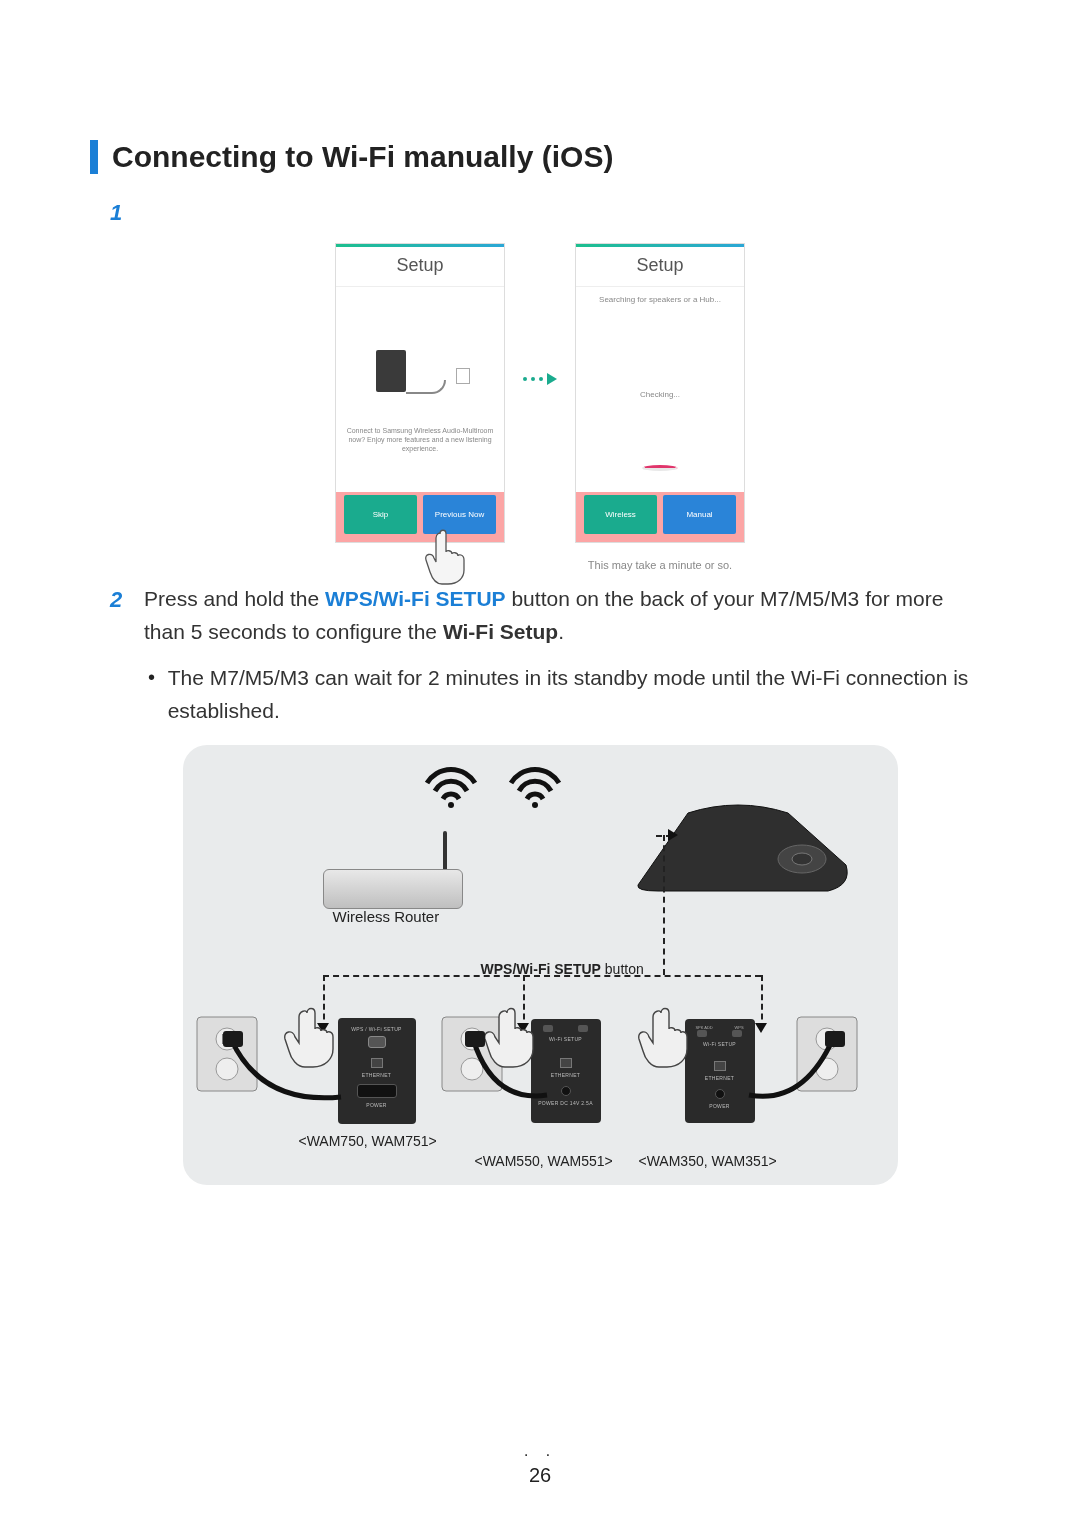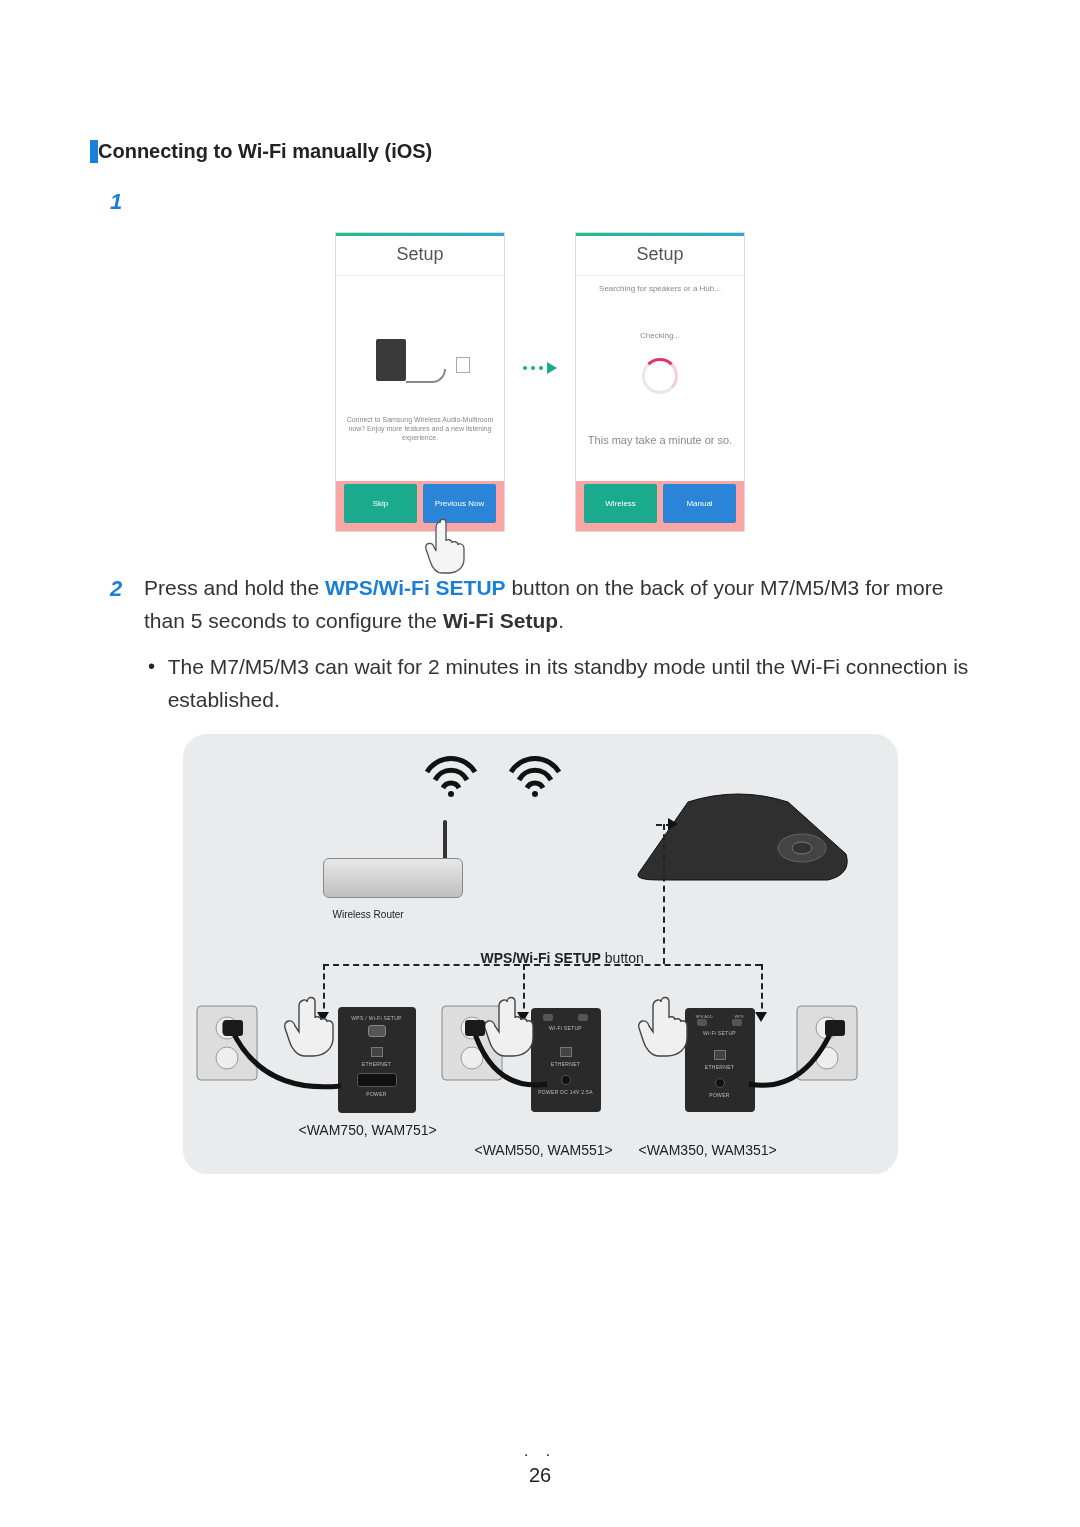--- a/index.html
+++ b/index.html
@@ -6,23 +6,24 @@
   body {
     width: 1080px;
     height: 1527px;
     background: #fff;
     font-family: Arial, Helvetica, sans-serif;
     color: #222;
     position: relative;
     padding: 140px 90px 60px 90px;
   }
   .section-title {
-    font-size: 20px;
+    font-size: 30px;
     font-weight: bold;
     border-left: 8px solid #1b7fd6;
+    padding-left: 14px;
     margin-bottom: 22px;
   }
   .step {
     display: flex;
     margin-left: 20px;
     margin-bottom: 14px;
   }
   .step-num {
     width: 34px;
     flex-shrink: 0;
@@ -163,21 +164,21 @@
   .wifi-waves svg { width: 100%; height: 100%; }
   .router {
     position: absolute;
     left: 130px; top: 90px;
     width: 160px; height: 80px;
   }
   .router-body {
     width: 140px; height: 40px; background: linear-gradient(#e8e8e8,#bfbfbf); border: 1px solid #888; border-radius: 6px; position: absolute; bottom: 6px; left: 10px;
   }
   .router-ant { position: absolute; width: 4px; height: 54px; background: #333; left: 130px; top: -4px; border-radius: 2px; }
-  .router-label { position: absolute; left: 150px; top: 175px; font-size: 10px; }
+  .router-label { position: absolute; left: 150px; top: 163px; font-size: 15px; }
   .speaker-big {
     position: absolute; right: 40px; top: 50px; width: 230px; height: 110px;
   }
   .wps-label {
     position: absolute; left: 298px; top: 216px; font-size: 14px;
   }
   .wps-label .bold { font-weight: bold; }
   .dashed-h {
     position: absolute; border-top: 2px dashed #222; height: 0;
   }
@@ -250,21 +251,21 @@
   <div class="arrow-between">
     <div class="dot-sm"></div>
       <div class="dot-sm"></div>
       <div class="dot-sm"></div>
       <div class="tri-right"></div>
   </div>
 
   <div class="phone">
     <div class="phone-bar"></div>
     <div class="phone-title">Setup</div>
-    <div class="phone-body" style="justify-content:flex-start;">
+    <div class="phone-body" style="justify-content:flex-start;gap:48px;">
       <div class="phone2-subtitle">Searching for speakers or a Hub...</div>
       <div style="font-size:8px;color:#888;margin-top:38px;">Checking...</div>
       <div class="spinner"></div>
       <div class="phone2-text">This may take a minute or so.</div>
     </div>
     <div class="phone-footer">
       <div class="btn-pill btn-teal">Wireless</div>
       <div class="btn-pill btn-blue">Manual</div>
     </div>
   </div>

